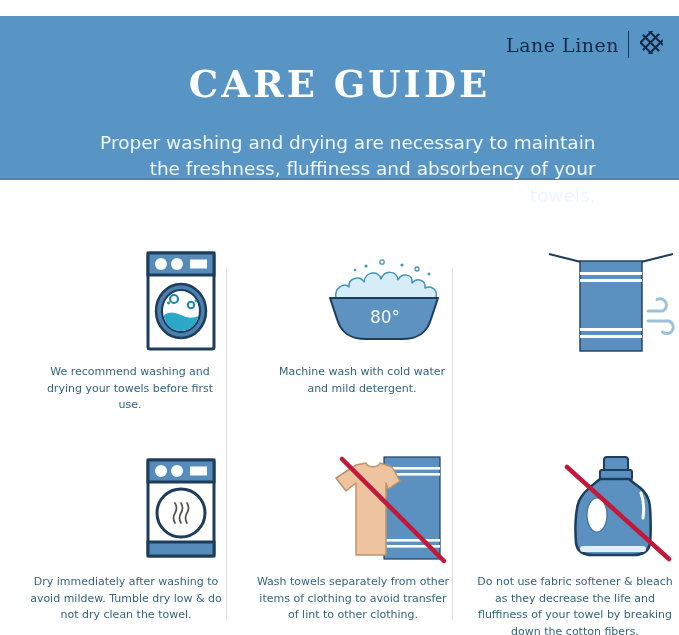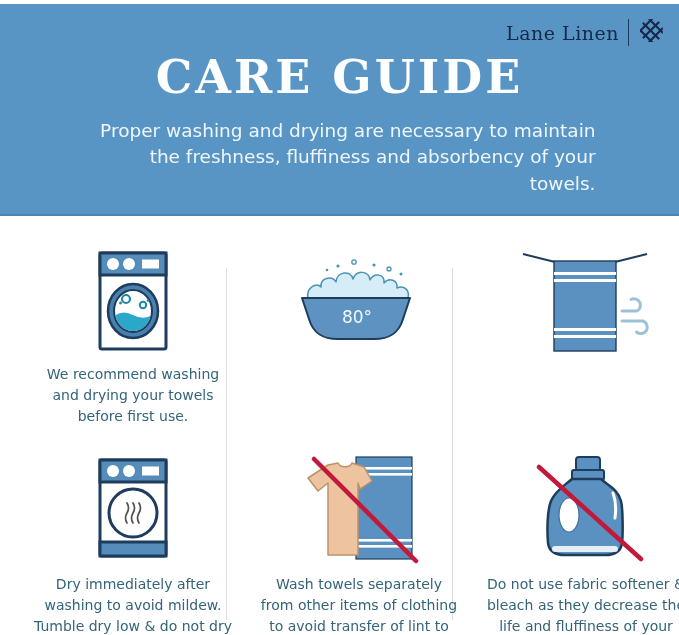--- a/index.html
+++ b/index.html
@@ -2,61 +2,60 @@
 <html><head>
 <meta charset="utf-8">
 <style>
   html,body{margin:0;padding:0;background:#ffffff;}
   .page{
     position:relative;width:679px;height:635px;overflow:hidden;
     background:#ffffff;font-family:"DejaVu Sans","Liberation Sans",sans-serif;
   }
   
   .header{
-    position:absolute;top:4px;left:0;width:679px;height:212px;
+    position:absolute;top:16px;left:0;width:679px;height:164px;
     background:#5995c4;border-bottom:2px solid #4c85b2;box-sizing:border-box;
   }
   .logo{
     position:absolute;top:13px;right:14px;display:flex;align-items:center;gap:9px;
   }
   .brand{
     font-family:"DejaVu Serif","Liberation Serif",serif;
     font-size:19px;color:#15294a;letter-spacing:.5px;
   }
   .logo-divider{width:1px;height:27px;background:#15294a;opacity:.85;}
   .title{
     position:absolute;top:46px;left:0;width:679px;text-align:center;
     font-family:"DejaVu Serif","Liberation Serif",serif;
-    font-size:46px;font-weight:700;color:#fdfeff;letter-spacing:3px;
+    font-size:37px;font-weight:700;color:#fdfeff;letter-spacing:3px;
   }
   .subtitle{
     position:absolute;top:114px;left:50%;transform:translateX(-50%);
     width:512px;text-align:right;font-size:18.5px;line-height:1.42;
     color:#eef6fc;font-weight:500;
   }
   
   .divider{
     position:absolute;width:1px;background:#dcdfe2;top:268px;height:352px;
   }
   .divider.d1{left:226px;}
   .divider.d2{left:452px;}
   .cell{
     position:absolute;width:226px;display:flex;flex-direction:column;
-    align-items:center;
-    padding-left:20px;
+    align-items:flex-end;
   }
   .row1{top:244px;}
   .row2{top:448px;}
   .col1{left:0;}
   .col2{left:226px;}
   .col3{left:453px;}
   .iconbox{height:114px;display:flex;align-items:center;justify-content:center;}
   .row2 .iconbox{height:120px;}
   .caption{
-    margin-top:6px;text-align:center;font-size:14px;line-height:1.5;
+    margin-top:6px;text-align:center;font-size:11px;line-height:1.5;
     color:#33647a;
   }
   .cap1{max-width:192px;}
   .cap2{max-width:180px;}
   .cap3{max-width:172px;}
   .cap4{max-width:200px;}
   .cap5{max-width:198px;}
   .cap6{max-width:208px;}
 </style>
 </head>
@@ -133,20 +132,21 @@
         <circle cx="95" cy="13" r="2" fill="none" stroke="#4795b5" stroke-width="1.3"></circle>
         <circle cx="33" cy="14" r="1.3" fill="#4795b5"></circle>
         <circle cx="107" cy="18" r="1.5" fill="#4795b5"></circle>
         <path d="M14,42 C12,32 22,26 27,31 C26,22 38,19 42,26 C43,15 57,14 59,23
                  C63,13 75,15 76,24 C80,16 91,18 90,27 C95,21 104,24 103,32
                  C110,29 116,34 114,42 Z" fill="#d6edf8" stroke="#4795b5" stroke-width="1.5" stroke-linejoin="round"></path>
         <path d="M8,42 H116 L109,63 C105,77 96,83 80,83 H44 C28,83 19,77 15,63 Z" fill="#5e93c1" stroke="#1e3c5c" stroke-width="2" stroke-linejoin="round"></path>
         <text x="63" y="67" text-anchor="middle" font-size="17" fill="#f2f8fc">80°</text>
       </svg>
     </div>
+    <div class="caption cap2">Machine wash with cold water and mild detergent.</div>
   </div>
 
   <div class="cell row1 col3">
     <div class="iconbox">
       <svg width="134" height="104" viewBox="0 0 134 104">
         <line x1="4" y1="5" x2="36" y2="13" stroke="#1e3c5c" stroke-width="2"></line>
         <line x1="128" y1="5" x2="96" y2="13" stroke="#1e3c5c" stroke-width="2"></line>
         <rect x="35" y="12" width="62" height="90" fill="#5b91c0" stroke="#1e3c5c" stroke-width="1.4"></rect>
         <rect x="35" y="23" width="62" height="3" fill="#ffffff"></rect>
         <rect x="35" y="30" width="62" height="3" fill="#ffffff"></rect>

